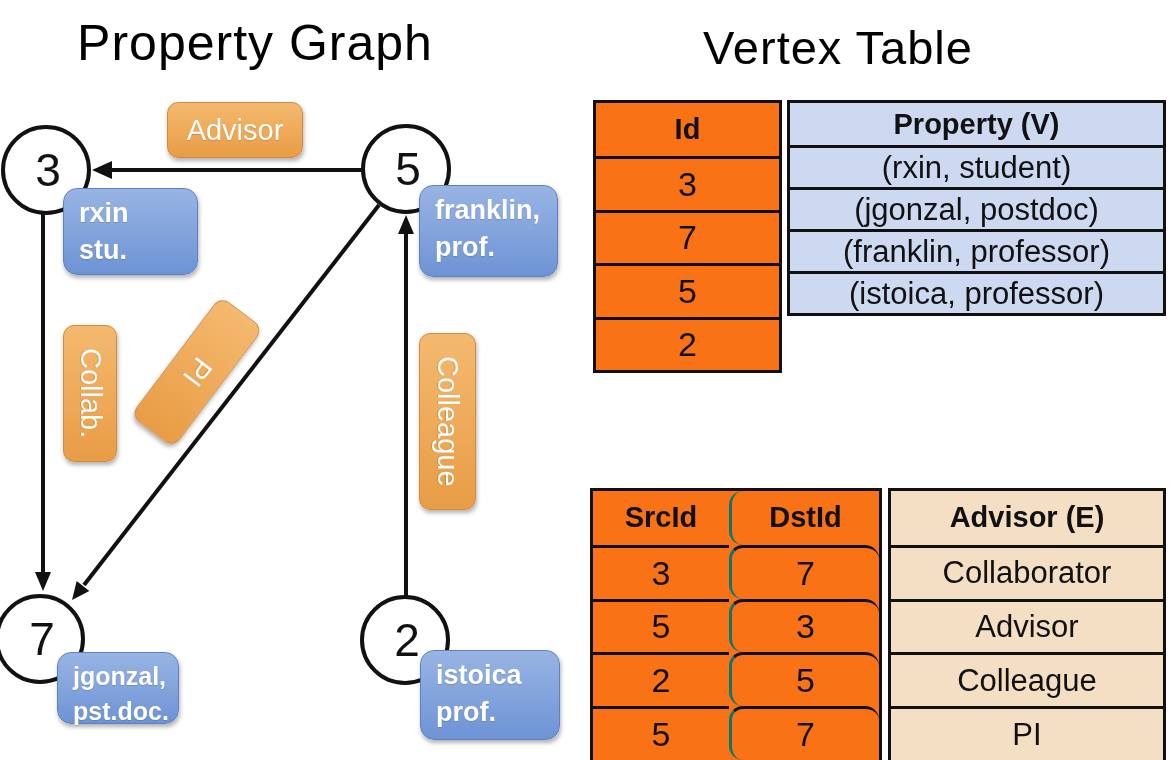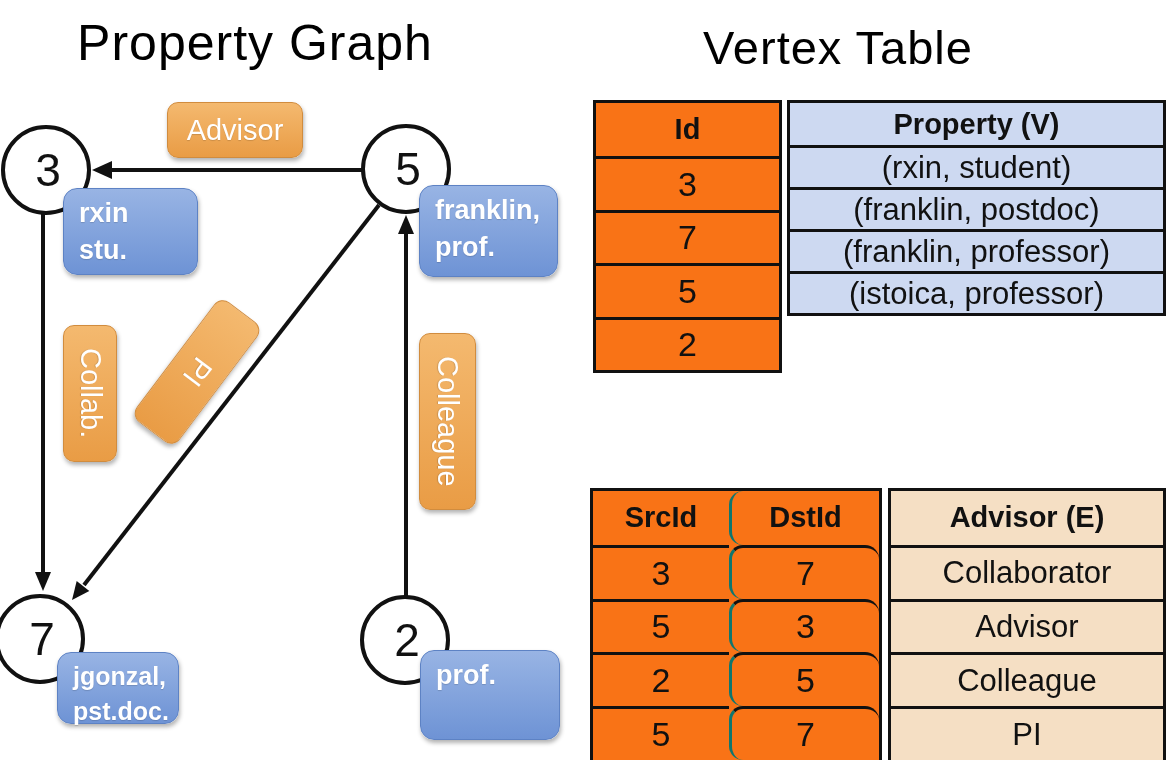--- a/index.html
+++ b/index.html
@@ -88,20 +88,21 @@
   </div>
   <div class="vbox" style="left:419px;top:185px;width:139px;height:92px;">
     <div>franklin,</div>
     <div>prof.</div>
   </div>
   <div class="vbox" style="left:57px;top:652px;width:122px;height:72px;font-size:25px;">
     <div>jgonzal,</div>
     <div>pst.doc.</div>
   </div>
   <div class="vbox" style="left:420px;top:650px;width:140px;height:90px;">
+    <div>istoica</div>
     <div>prof.</div>
   </div>
 
   <div class="ebox" style="left:167px;top:102px;width:136px;height:56px;">Advisor</div>
   <div class="ebox vertical" style="left:63px;top:325px;width:54px;height:137px;">Collab.</div>
   <div class="ebox vertical" style="left:170px;top:297px;width:54px;height:150px;transform:rotate(37deg);">PI</div>
   <div class="ebox vertical" style="left:419px;top:333px;width:57px;height:177px;">Colleague</div>
 
   <div class="big-title" style="left:618px;top:20px;width:440px;font-size:47px;">Vertex Table</div>
 
@@ -109,21 +110,21 @@
     <div class="cell head first-row">Id</div>
     <div class="cell num">3</div>
     <div class="cell num">7</div>
     <div class="cell num">5</div>
     <div class="cell num">2</div>
   </div>
 
   <div class="subtable blue" style="left:787px;top:100px;width:379px;height:216px;grid-template-rows:repeat(5,1fr);">
     <div class="cell head first-row">Property (V)</div>
     <div class="cell">(rxin, student)</div>
-    <div class="cell">(franklin, postdoc)</div>
+    <div class="cell">(jgonzal, postdoc)</div>
     <div class="cell">(franklin, professor)</div>
     <div class="cell">(istoica, professor)</div>
   </div>
 
 
   <div class="subtable twocol" style="left:590px;top:488px;width:292px;height:275px;grid-template-rows:repeat(5,1fr);">
     <div class="cell head first-row">SrcId</div>
     <div class="cell head first-row colsep">DstId</div>
     <div class="cell num">3</div>
     <div class="cell num colsep">7</div>

